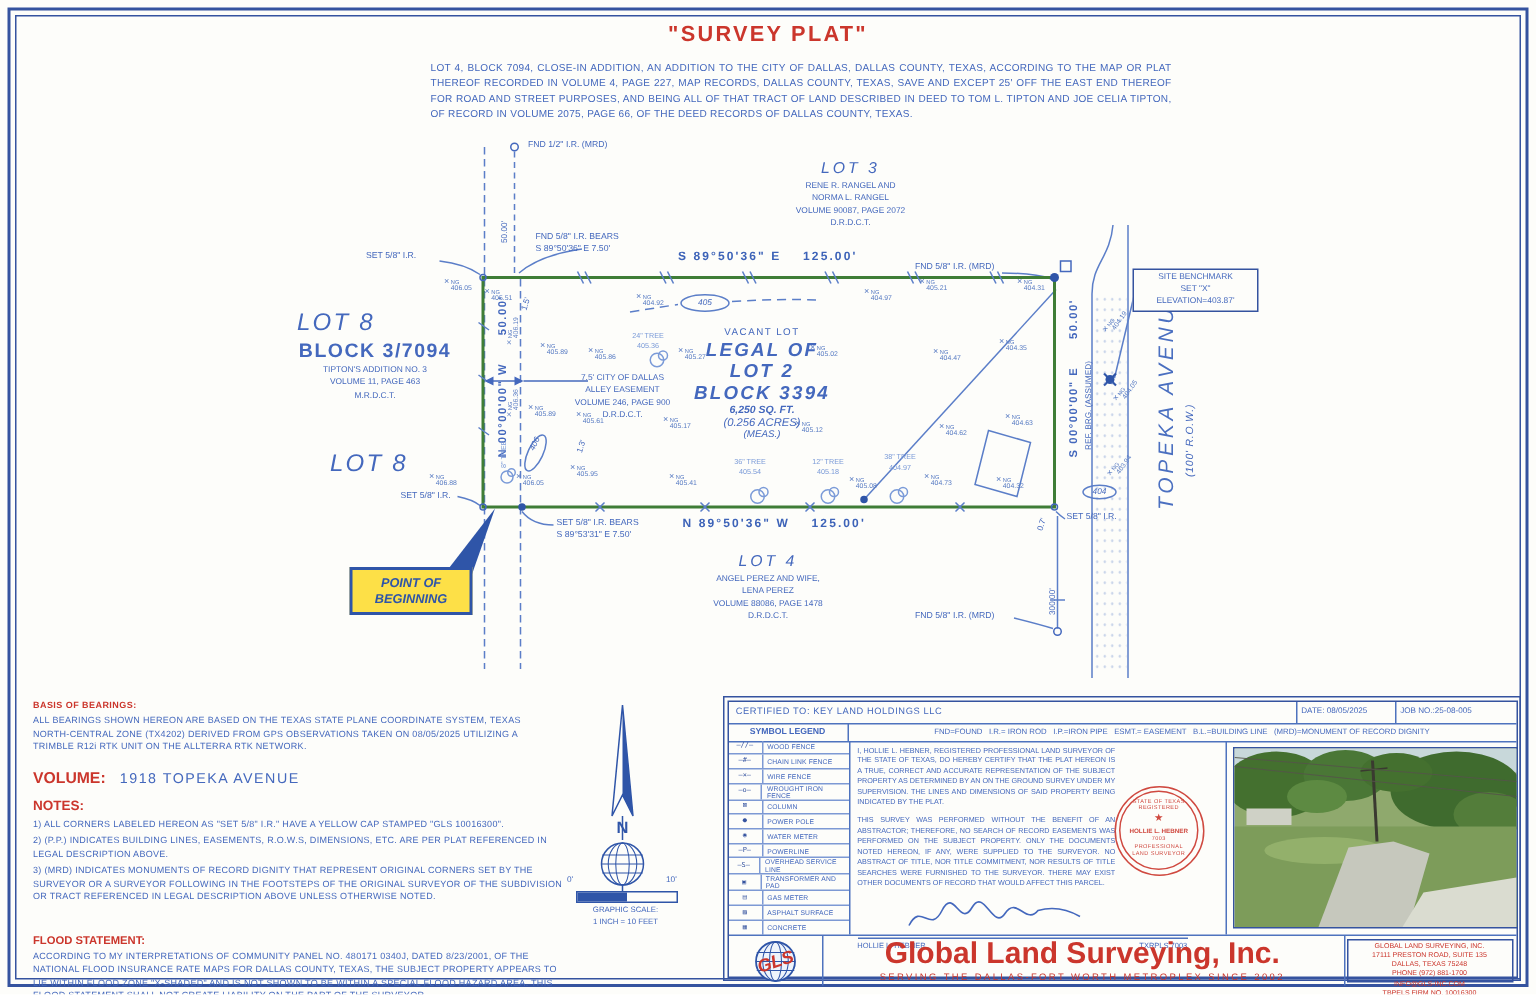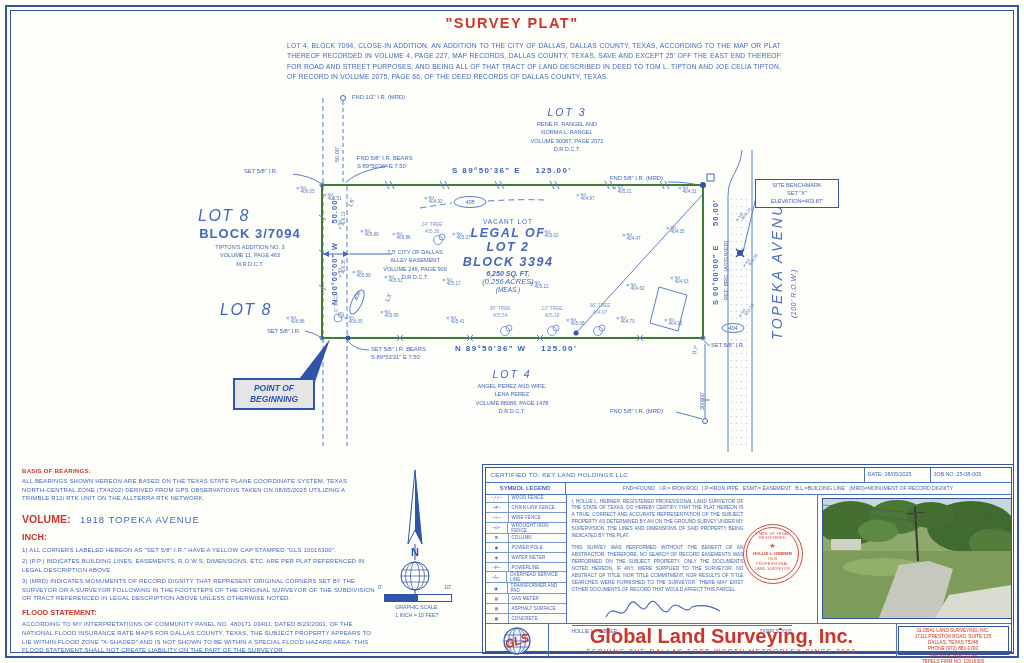--- a/index.html
+++ b/index.html
@@ -36,32 +36,32 @@
   .t-lot{font-style:italic;font-size:10.5px;letter-spacing:2px;margin-bottom:2px;}
   .t-lotb{font-weight:bold;font-size:13px;letter-spacing:1px;margin-bottom:2px;}
   .sub1{font-size:6.5px;letter-spacing:1px;margin-bottom:1px;}
   .sub-big{font-style:italic;font-weight:bold;font-size:12.5px;letter-spacing:1.5px;line-height:1.15;}
   .sub-sf{font-style:italic;font-weight:bold;font-size:7px;margin-top:1px;}
   .sub-ac{font-style:italic;font-size:7.5px;}
   .sub-me{font-style:italic;font-size:6.5px;}
   #bm-box{position:absolute;left:755px;top:179px;width:80px;border:1.5px solid #35539f;background:#fdfdfa;
       padding:2px 1px;text-align:center;color:#4468bd;}
   #bm-box div{font-size:5.6px;line-height:1.4;}
-  #pob-box{position:absolute;left:233px;top:378px;width:74px;border:2.5px solid #2f55a8;background:#e5e5e5;
+  #pob-box{position:absolute;left:233px;top:378px;width:74px;border:2.5px solid #2f55a8;background:#fde047;
       padding:3px 2px;text-align:center;color:#2f55a8;}
   #pob-box div{font-style:italic;font-weight:bold;font-size:8.5px;line-height:1.3;}
   
   #notes{position:absolute;left:22px;top:468px;width:356px;color:#4468bd;}
   .np-h-sm{color:#cb362c;font-weight:bold;font-size:6px;margin-bottom:3px;letter-spacing:.3px;}
   .np-p{font-size:6px;line-height:1.45;margin-bottom:5px;letter-spacing:.2px;}
   #addr-row{margin:6px 0 5px 0;}
   #addr-label{color:#cb362c;font-weight:bold;font-size:10.5px;}
   #addr-value{color:#4468bd;font-size:9.5px;letter-spacing:1px;margin-left:5px;}
   .np-h-md{color:#cb362c;font-weight:bold;font-size:9px;margin-bottom:4px;}
-  .np-h-fl{color:#cb362c;font-weight:bold;font-size:7.5px;margin:6px 0 3px 0;}
+  .np-h-fl{color:#cb362c;font-weight:bold;font-size:7.5px;margin:20px 0 3px 0;}
   .np-note{font-size:6px;line-height:1.4;margin-bottom:3px;letter-spacing:.2px;}
   
   #compass{position:absolute;left:391px;top:468px;width:48px;height:126px;}
   #north-n{position:absolute;left:0;top:78px;width:48px;text-align:center;color:#2f55a8;
       font-weight:bold;font-size:11px;}
   #scalebar{position:absolute;left:384px;top:594px;width:66px;height:6px;border:1px solid #2f55a8;}
   #scalebar .half{position:absolute;left:0;top:0;width:50%;height:100%;background:#2f55a8;}
   #sc-0{position:absolute;left:378px;top:584px;font-size:5.5px;color:#4468bd;}
   #sc-10{position:absolute;left:444px;top:584px;font-size:5.5px;color:#4468bd;}
   #sc-cap{position:absolute;left:371px;top:604px;width:92px;text-align:center;color:#4468bd;
@@ -546,21 +546,21 @@
       </div>
   </div>
 
   <div id="notes">
     <div class="np-h-sm">BASIS OF BEARINGS:</div>
     <div class="np-p" style="width:330px;">ALL BEARINGS SHOWN HEREON ARE BASED ON THE TEXAS STATE PLANE COORDINATE SYSTEM, TEXAS NORTH-CENTRAL ZONE (TX4202) DERIVED FROM GPS OBSERVATIONS TAKEN ON 08/05/2025 UTILIZING A TRIMBLE R12i RTK UNIT ON THE ALLTERRA RTK NETWORK.</div>
     <div id="addr-row">
       <span id="addr-label">VOLUME:</span>
       <span id="addr-value">1918 TOPEKA AVENUE</span>
     </div>
-    <div class="np-h-md">INCH:</div>
+    <div class="np-h-md">NOTES:</div>
     <div>
         <div class="np-note">1) ALL CORNERS LABELED HEREON AS "SET 5/8" I.R." HAVE A YELLOW CAP STAMPED "GLS 10016300".</div>
         <div class="np-note">2) (P.P.) INDICATES BUILDING LINES, EASEMENTS, R.O.W.S, DIMENSIONS, ETC. ARE PER PLAT REFERENCED IN LEGAL DESCRIPTION ABOVE.</div>
         <div class="np-note">3) (MRD) INDICATES MONUMENTS OF RECORD DIGNITY THAT REPRESENT ORIGINAL CORNERS SET BY THE SURVEYOR OR A SURVEYOR FOLLOWING IN THE FOOTSTEPS OF THE ORIGINAL SURVEYOR OF THE SUBDIVISION OR TRACT REFERENCED IN LEGAL DESCRIPTION ABOVE UNLESS OTHERWISE NOTED.</div>
       </div>
     <div class="np-h-fl">FLOOD STATEMENT:</div>
     <div class="np-p">ACCORDING TO MY INTERPRETATIONS OF COMMUNITY PANEL NO. 480171 0340J, DATED 8/23/2001, OF THE NATIONAL FLOOD INSURANCE RATE MAPS FOR DALLAS COUNTY, TEXAS, THE SUBJECT PROPERTY APPEARS TO LIE WITHIN FLOOD ZONE "X-SHADED" AND IS NOT SHOWN TO BE WITHIN A SPECIAL FLOOD HAZARD AREA. THIS FLOOD STATEMENT SHALL NOT CREATE LIABILITY ON THE PART OF THE SURVEYOR.</div>
   </div>
 
   <div id="compass">

